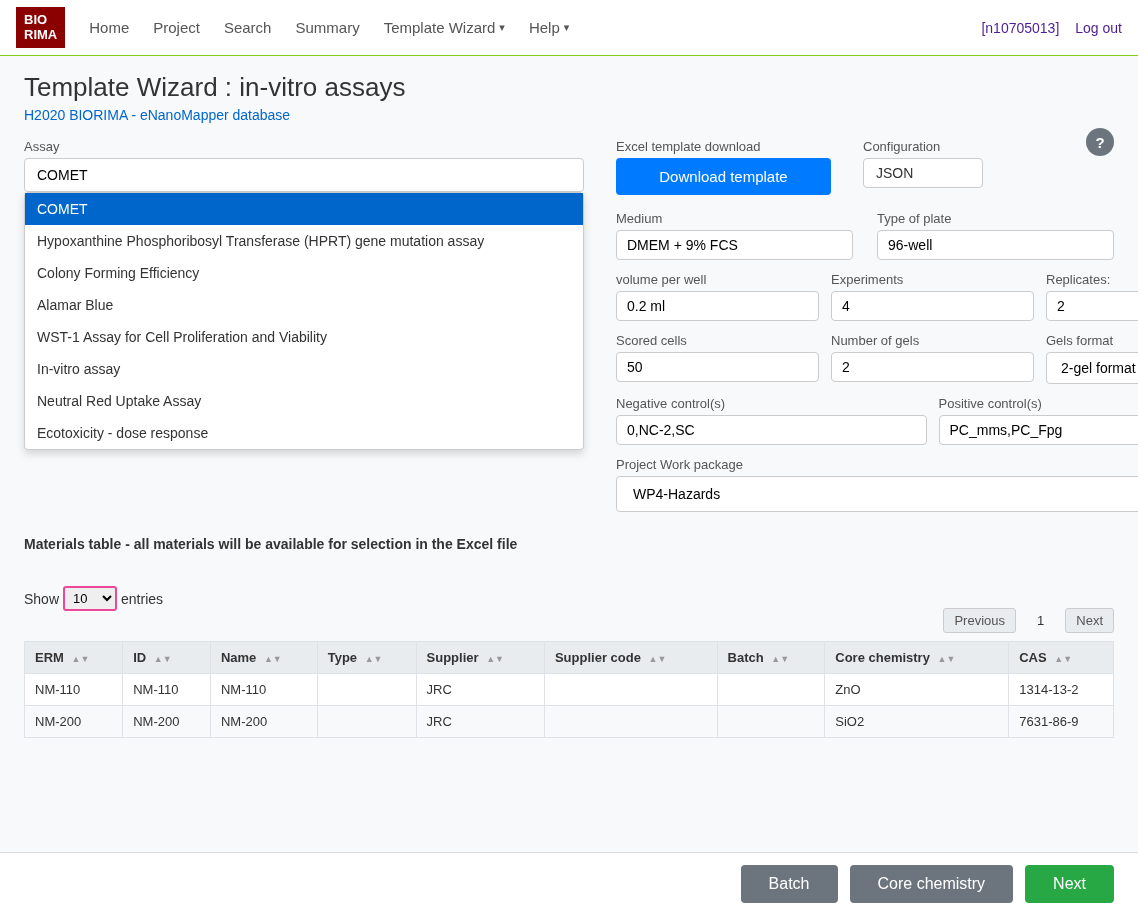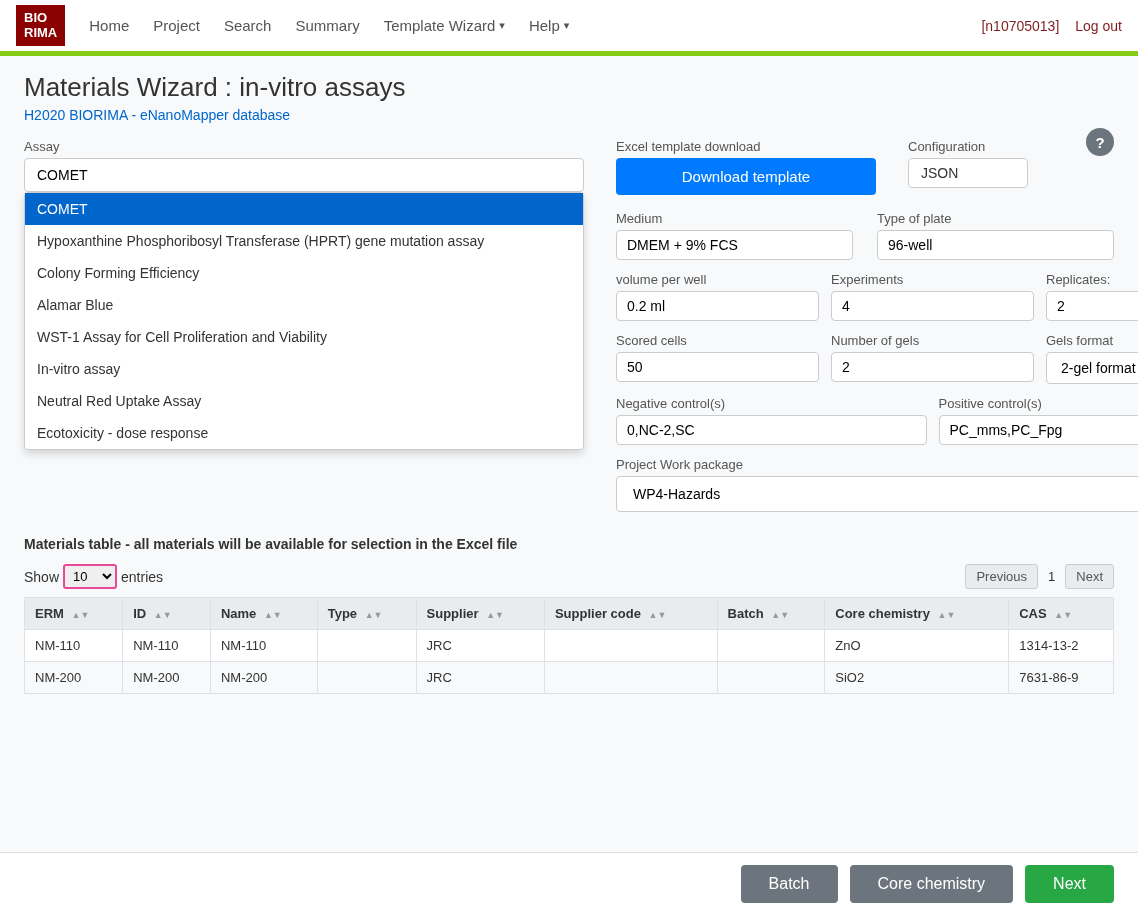--- a/index.html
+++ b/index.html
@@ -1,21 +1,21 @@
 <!DOCTYPE html>
 <html><head>
   <meta charset="utf-8">
   <style>
     * { box-sizing: border-box; margin: 0; padding: 0; }
     body { font-family: Arial, sans-serif; font-size: 14px; background: #f8f9fa; color: #333; }
 
     
     .navbar {
       background: #fff;
-      border-bottom: 5px solid #84cc16;
+      border-bottom: 1px solid #84cc16;
       display: flex;
       align-items: center;
       padding: 0 16px;
       height: 56px;
     }
     .navbar-logo {
       background: #8b0000;
       color: #fff;
       font-weight: bold;
       font-size: 13px;
@@ -42,21 +42,21 @@
       font-size: 15px;
       cursor: pointer;
     }
     .navbar-right {
       display: flex;
       align-items: center;
       gap: 16px;
       font-size: 14px;
       color: #555;
     }
-    .navbar-right a { text-decoration: none; color: #7f1d1d; }
+    .navbar-right a { text-decoration: none; color: #4c1d95; }
 
     
     .page-content {
       padding: 16px 24px;
     }
     .page-title {
       font-size: 26px;
       font-weight: 400;
       color: #333;
       margin-bottom: 4px;
@@ -134,21 +134,21 @@
     }
     .excel-label { font-size: 13px; color: #555; margin-bottom: 4px; }
     .download-btn {
       background: #007bff;
       color: #fff;
       border: none;
       padding: 10px 20px;
       border-radius: 4px;
       font-size: 15px;
       cursor: pointer;
-      width: 260px;
+      width: 215px;
     }
     .config-section { display: flex; flex-direction: column; }
     .config-label { font-size: 13px; color: #555; margin-bottom: 4px; }
     .config-value {
       border: 1px solid #ccc;
       border-radius: 4px;
       padding: 6px 12px;
       background: #fff;
       font-size: 14px;
       width: 120px;
@@ -214,21 +214,22 @@
     }
     .show-entries select {
       border: 2px solid #ec4899;
       border-radius: 3px;
       padding: 2px 4px;
       font-size: 13px;
     }
     .pagination {
       display: flex;
       align-items: center;
-      gap: 0;
+      gap: 11px;
+      margin-top: 44px;
     }
     .page-btn {
       padding: 4px 10px;
       border: 1px solid #ccc;
       background: #e9ecef;
       border-radius: 3px;
       font-size: 13px;
       cursor: pointer;
       color: #555;
     }
@@ -336,21 +337,21 @@
   </div>
   <div class="navbar-right">
     <a href="#">[n10705013]</a>
     <a href="#">Log out</a>
   </div>
 </nav>
 
 <div class="page-content" style="position:relative;">
   <div class="help-icon">?</div>
 
-  <h1 class="page-title">Materials Wizard : in-vitro assays</h1>
+  <h1 class="page-title">Template Wizard : in-vitro assays</h1>
   <div class="subtitle">H2020 BIORIMA - eNanoMapper database</div>
 
   <div class="two-col">
 
     <div class="left-col">
       <label class="field-label">Assay</label>
       <div class="assay-select-wrapper">
         <select class="assay-select">
           <option>COMET</option>
         </select>

